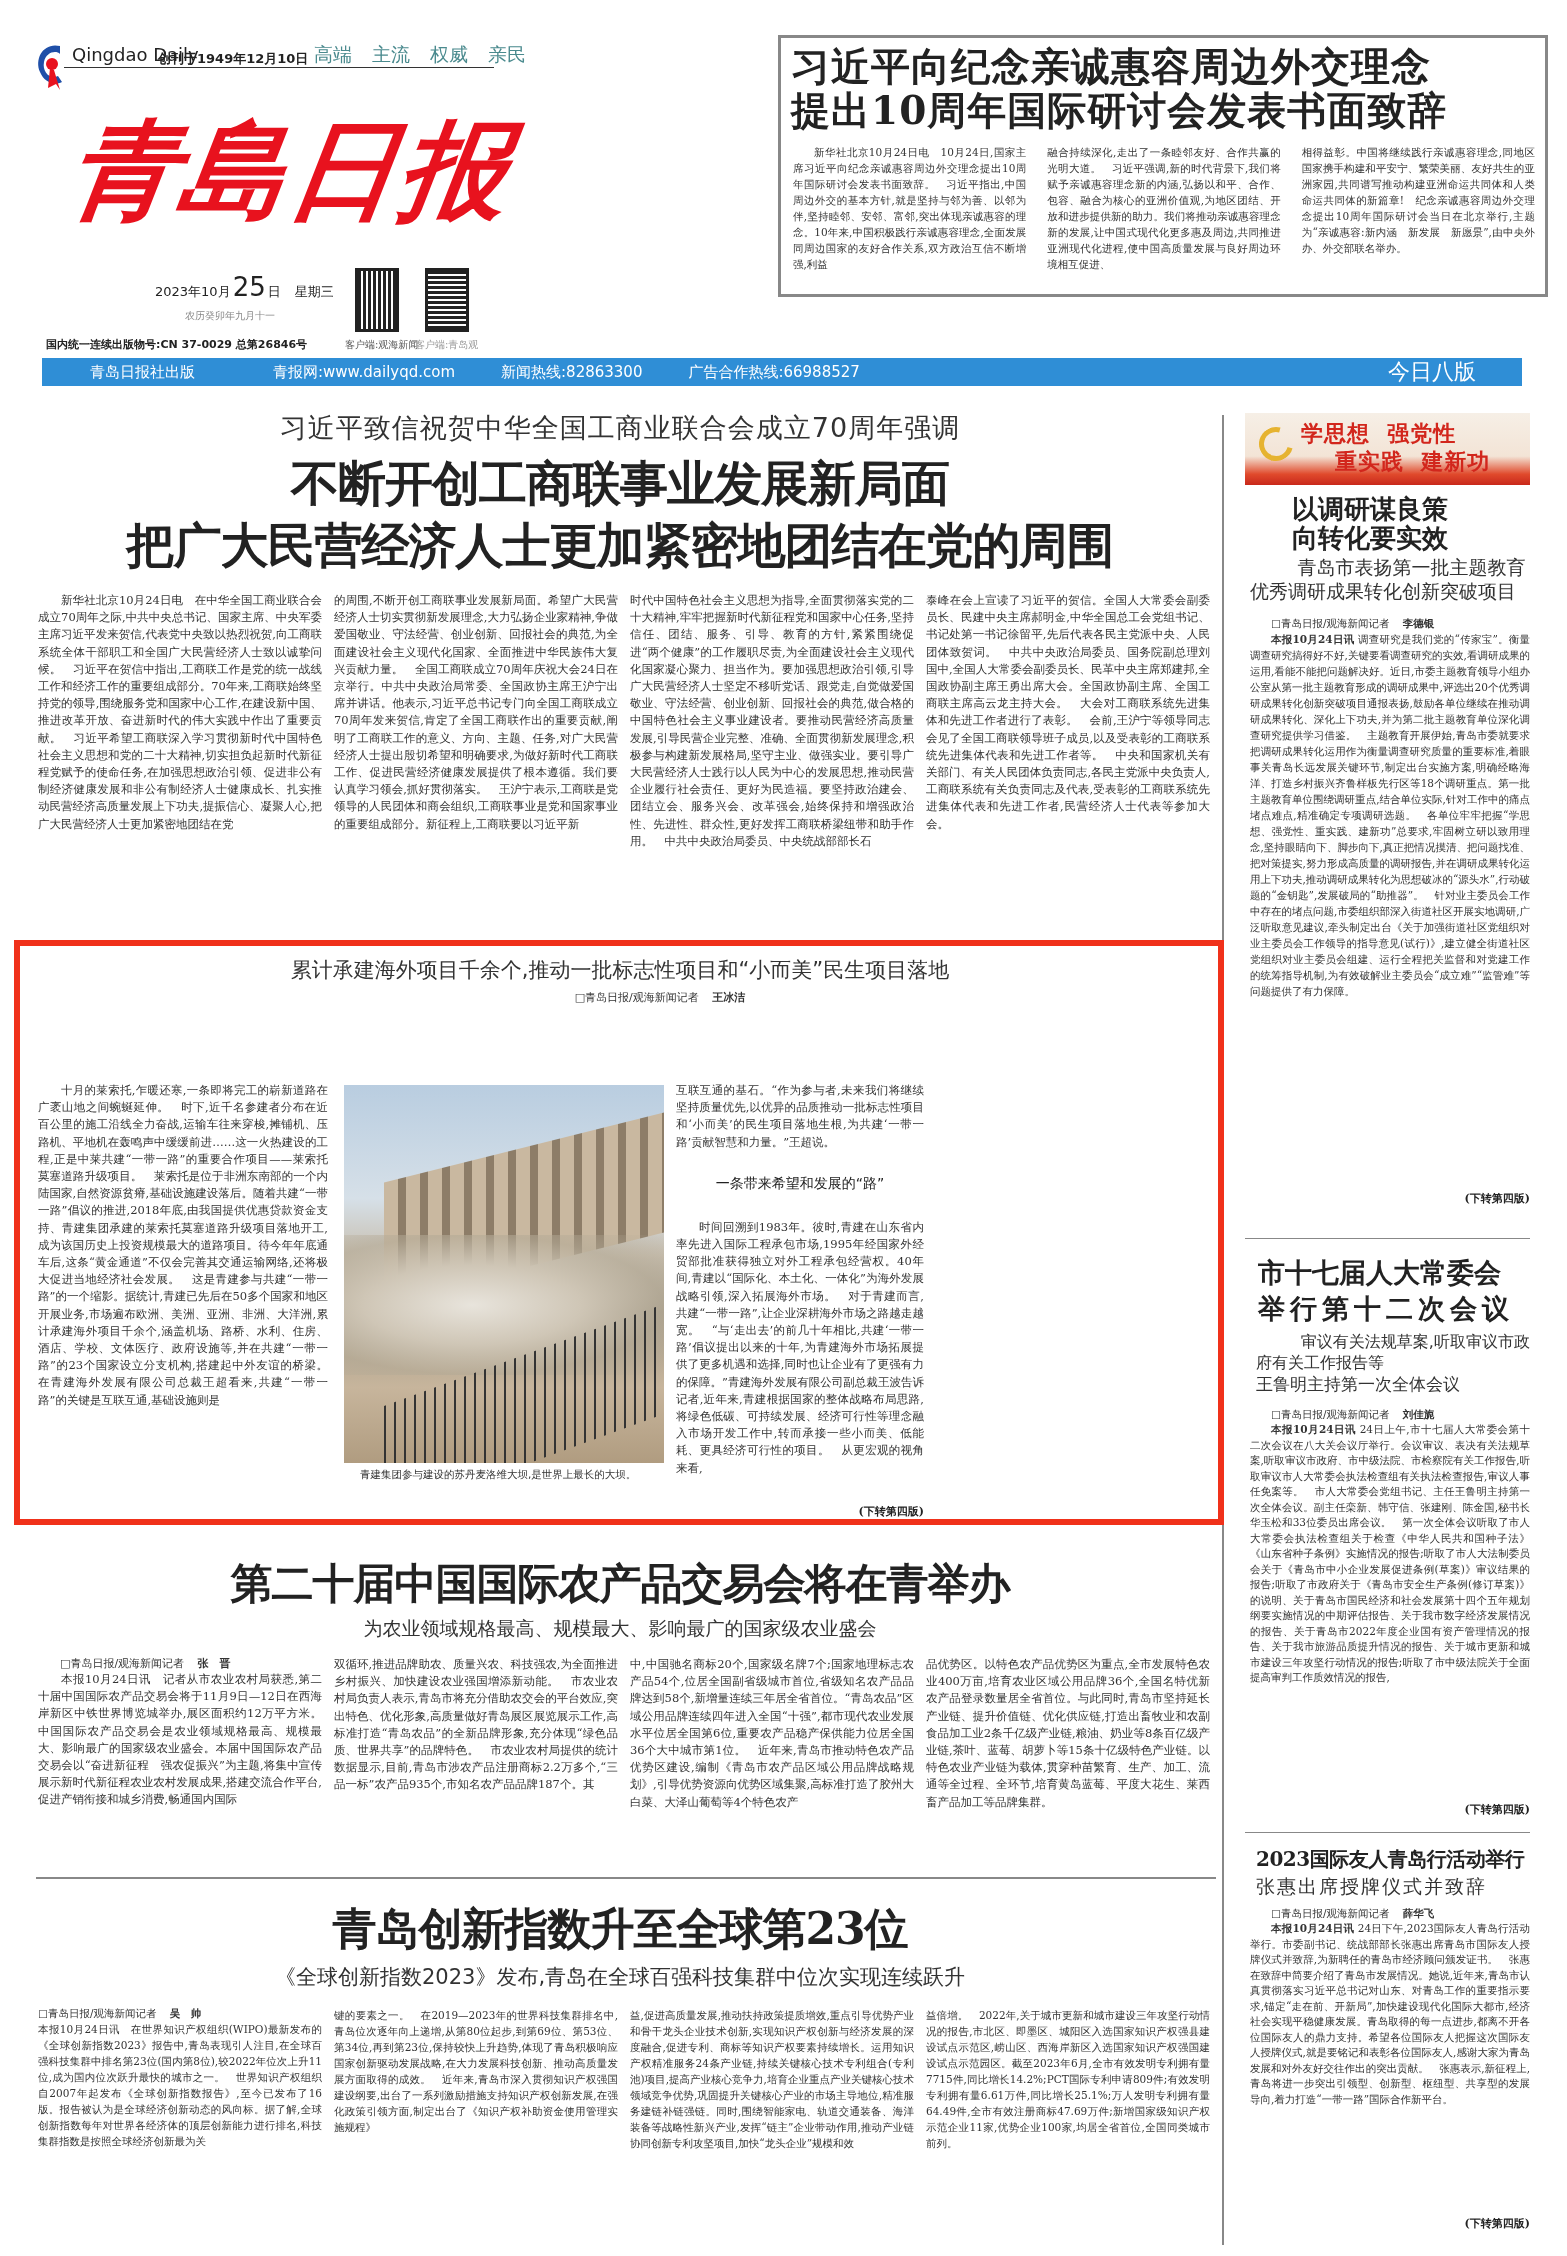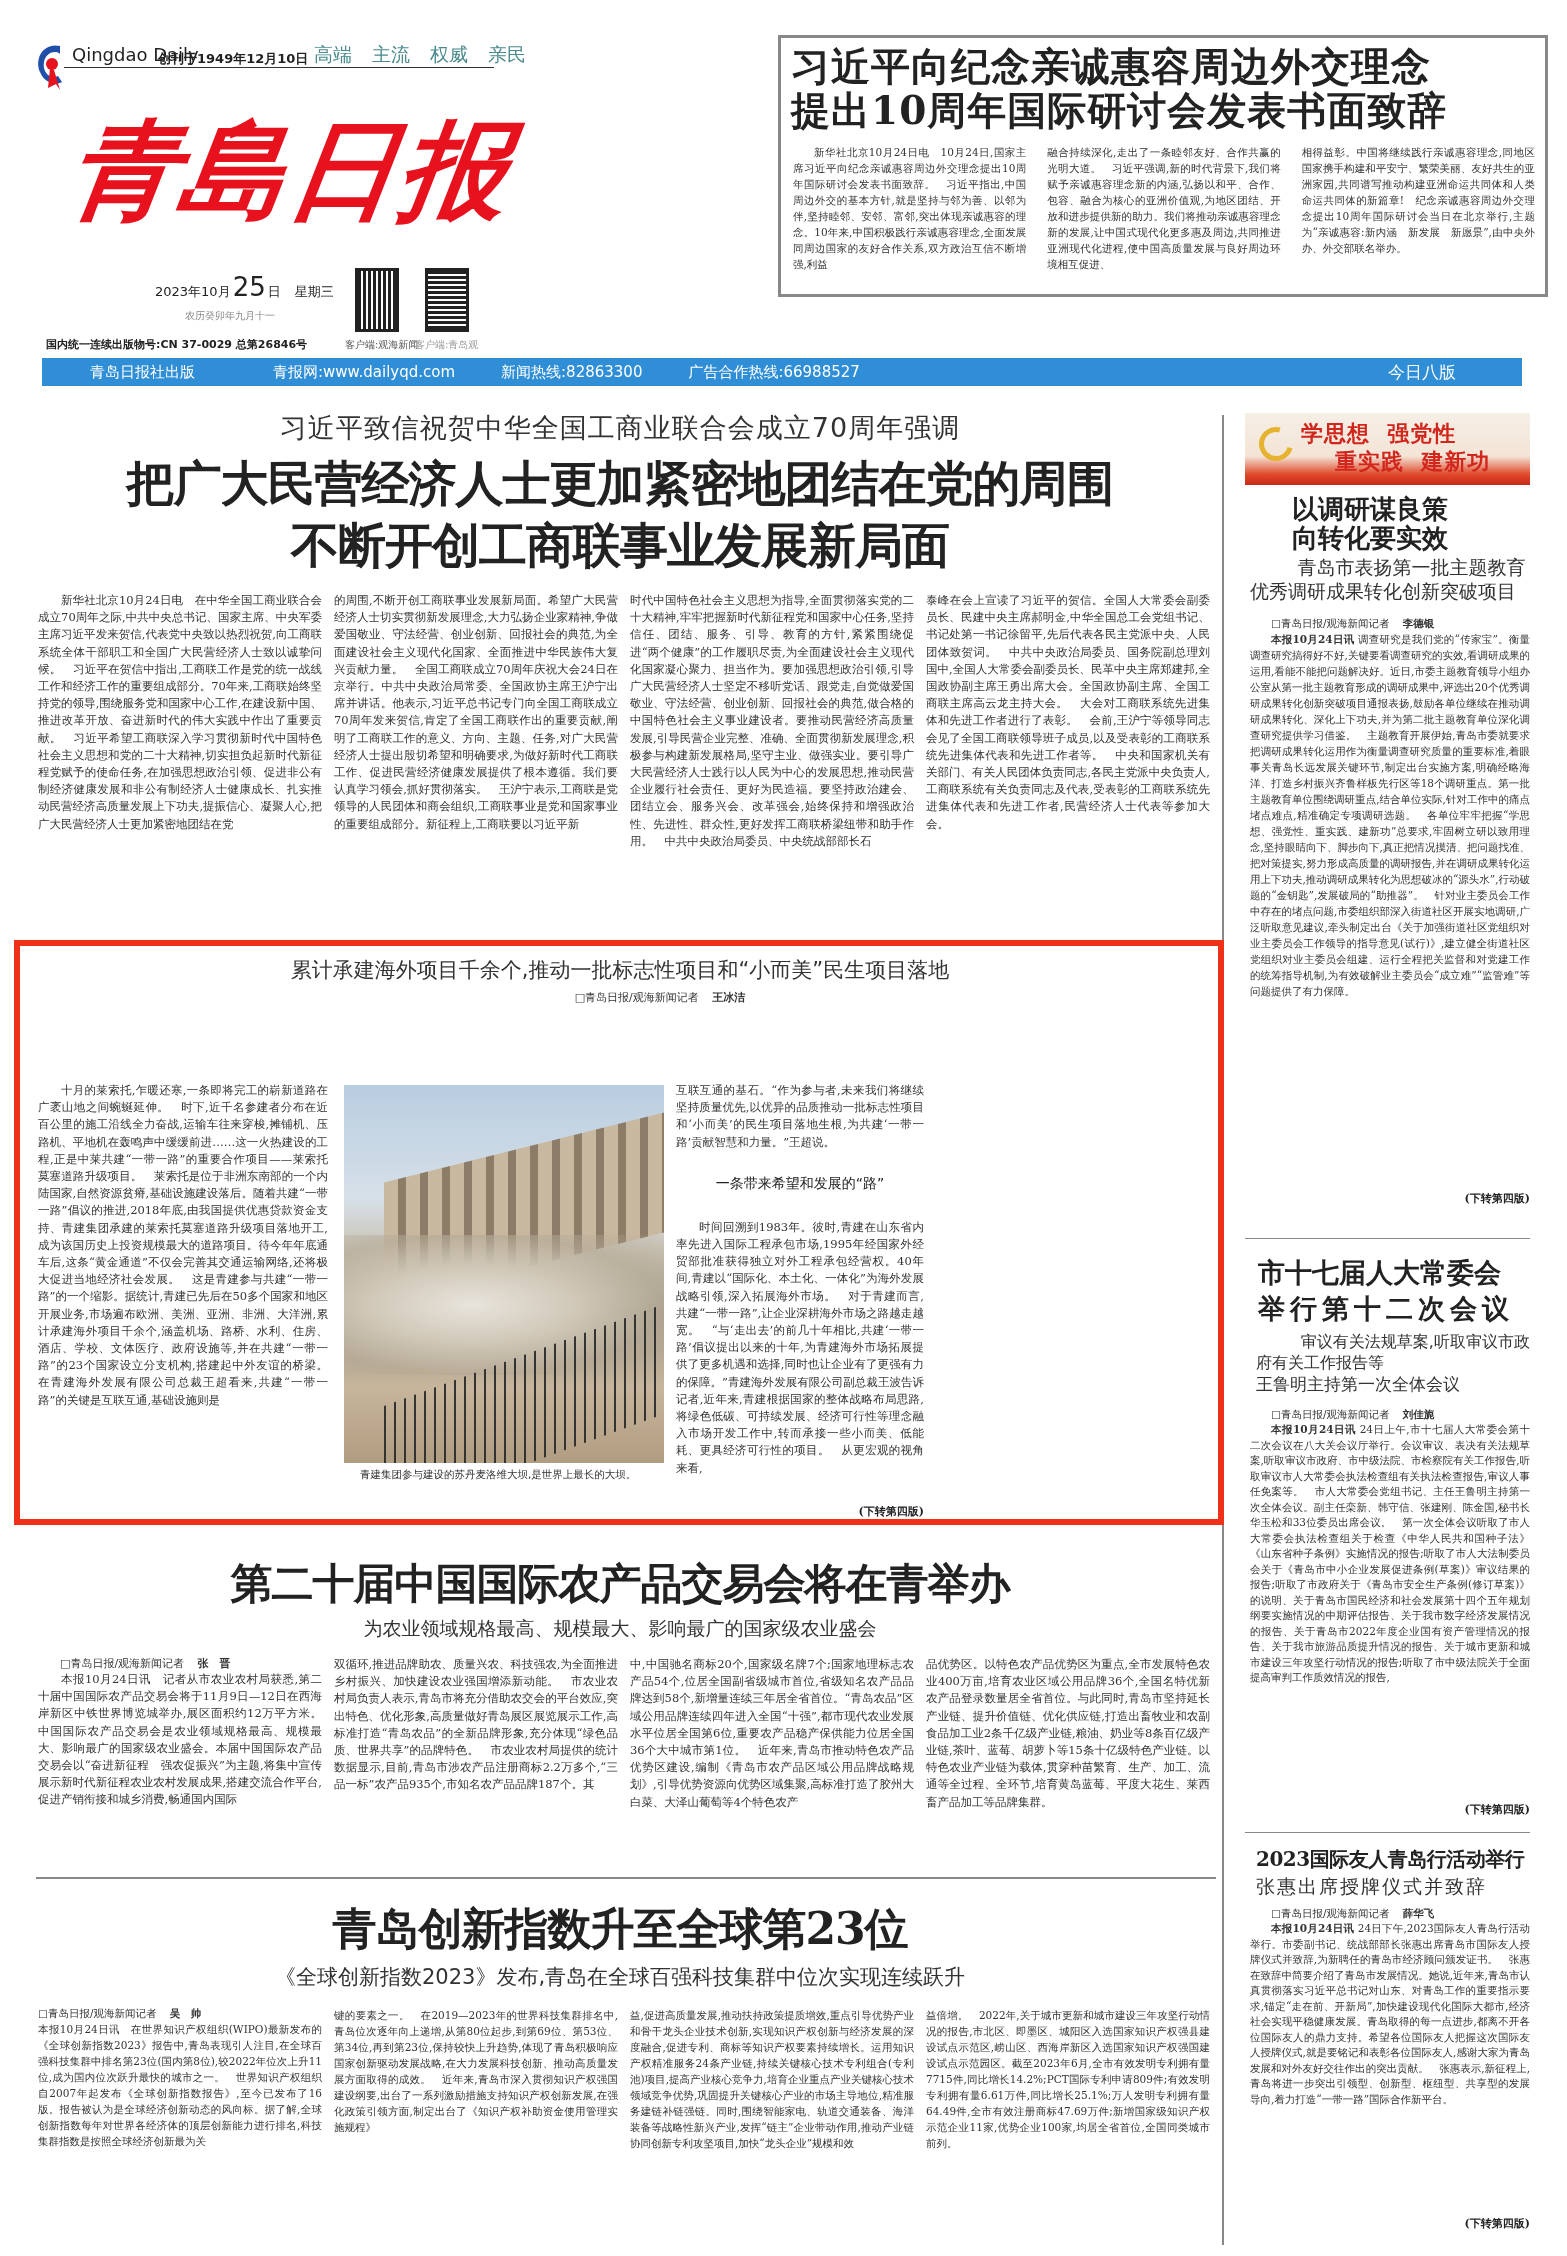--- a/index.html
+++ b/index.html
@@ -67,28 +67,28 @@
     <div class="body-text" style="font-size:10.5px;line-height:16px;height:150px;overflow:hidden;text-indent:0">融合持续深化,走出了一条睦邻友好、合作共赢的光明大道。　习近平强调,新的时代背景下,我们将赋予亲诚惠容理念新的内涵,弘扬以和平、合作、包容、融合为核心的亚洲价值观,为地区团结、开放和进步提供新的助力。我们将推动亲诚惠容理念新的发展,让中国式现代化更多惠及周边,共同推进亚洲现代化进程,使中国高质量发展与良好周边环境相互促进、</div>
     <div class="body-text" style="font-size:10.5px;line-height:16px;height:150px;overflow:hidden;text-indent:0">相得益彰。中国将继续践行亲诚惠容理念,同地区国家携手构建和平安宁、繁荣美丽、友好共生的亚洲家园,共同谱写推动构建亚洲命运共同体和人类命运共同体的新篇章!　纪念亲诚惠容周边外交理念提出10周年国际研讨会当日在北京举行,主题为“亲诚惠容:新内涵　新发展　新愿景”,由中央外办、外交部联名举办。</div>
   </div>
 </div>
 
 <div class="abs blue-bar">
   <span style="margin-left:48px">青岛日报社出版</span>
   <span style="margin-left:78px">青报网:www.dailyqd.com</span>
   <span>新闻热线:82863300</span>
   <span>广告合作热线:66988527</span>
-  <span style="margin-left:auto;margin-right:66px;font-size:17px">今日八版</span>
+  <span style="margin-left:auto;margin-right:46px;font-size:22px">今日八版</span>
 </div>
 
 <div class="abs" style="left:30px;top:400px;width:1180px;height:530px">
   <div class="sans" style="text-align:center;font-size:27px;color:#333;letter-spacing:1px;margin-top:10px">习近平致信祝贺中华全国工商业联合会成立70周年强调</div>
   <div class="serif" style="text-align:center;font-weight:bold;color:#222;font-size:48px;line-height:62px;margin-top:6px;letter-spacing:-1px">
+    <div>不断开创工商联事业发展新局面</div>
     <div>把广大民营经济人士更加紧密地团结在党的周围</div>
-    <div>不断开创工商联事业发展新局面</div>
   </div>
   <div class="cols" style="margin-top:16px;gap:12px;padding-left:8px">
     <div class="body-text" style="height:330px;overflow:hidden">新华社北京10月24日电　在中华全国工商业联合会成立70周年之际,中共中央总书记、国家主席、中央军委主席习近平发来贺信,代表党中央致以热烈祝贺,向工商联系统全体干部职工和全国广大民营经济人士致以诚挚问候。　习近平在贺信中指出,工商联工作是党的统一战线工作和经济工作的重要组成部分。70年来,工商联始终坚持党的领导,围绕服务党和国家中心工作,在建设新中国、推进改革开放、奋进新时代的伟大实践中作出了重要贡献。　习近平希望工商联深入学习贯彻新时代中国特色社会主义思想和党的二十大精神,切实担负起新时代新征程党赋予的使命任务,在加强思想政治引领、促进非公有制经济健康发展和非公有制经济人士健康成长、扎实推动民营经济高质量发展上下功夫,提振信心、凝聚人心,把广大民营经济人士更加紧密地团结在党</div>
     <div class="body-text" style="height:330px;overflow:hidden;text-indent:0">的周围,不断开创工商联事业发展新局面。希望广大民营经济人士切实贯彻新发展理念,大力弘扬企业家精神,争做爱国敬业、守法经营、创业创新、回报社会的典范,为全面建设社会主义现代化国家、全面推进中华民族伟大复兴贡献力量。　全国工商联成立70周年庆祝大会24日在京举行。中共中央政治局常委、全国政协主席王沪宁出席并讲话。他表示,习近平总书记专门向全国工商联成立70周年发来贺信,肯定了全国工商联作出的重要贡献,阐明了工商联工作的意义、方向、主题、任务,对广大民营经济人士提出殷切希望和明确要求,为做好新时代工商联工作、促进民营经济健康发展提供了根本遵循。我们要认真学习领会,抓好贯彻落实。　王沪宁表示,工商联是党领导的人民团体和商会组织,工商联事业是党和国家事业的重要组成部分。新征程上,工商联要以习近平新</div>
     <div class="body-text" style="height:330px;overflow:hidden;text-indent:0">时代中国特色社会主义思想为指导,全面贯彻落实党的二十大精神,牢牢把握新时代新征程党和国家中心任务,坚持信任、团结、服务、引导、教育的方针,紧紧围绕促进“两个健康”的工作履职尽责,为全面建设社会主义现代化国家凝心聚力、担当作为。要加强思想政治引领,引导广大民营经济人士坚定不移听党话、跟党走,自觉做爱国敬业、守法经营、创业创新、回报社会的典范,做合格的中国特色社会主义事业建设者。要推动民营经济高质量发展,引导民营企业完整、准确、全面贯彻新发展理念,积极参与构建新发展格局,坚守主业、做强实业。要引导广大民营经济人士践行以人民为中心的发展思想,推动民营企业履行社会责任、更好为民造福。要坚持政治建会、团结立会、服务兴会、改革强会,始终保持和增强政治性、先进性、群众性,更好发挥工商联桥梁纽带和助手作用。　中共中央政治局委员、中央统战部部长石</div>
     <div class="body-text" style="height:330px;overflow:hidden;text-indent:0">泰峰在会上宣读了习近平的贺信。全国人大常委会副委员长、民建中央主席郝明金,中华全国总工会党组书记、书记处第一书记徐留平,先后代表各民主党派中央、人民团体致贺词。　中共中央政治局委员、国务院副总理刘国中,全国人大常委会副委员长、民革中央主席郑建邦,全国政协副主席王勇出席大会。全国政协副主席、全国工商联主席高云龙主持大会。　大会对工商联系统先进集体和先进工作者进行了表彰。　会前,王沪宁等领导同志会见了全国工商联领导班子成员,以及受表彰的工商联系统先进集体代表和先进工作者等。　中央和国家机关有关部门、有关人民团体负责同志,各民主党派中央负责人,工商联系统有关负责同志及代表,受表彰的工商联系统先进集体代表和先进工作者,民营经济人士代表等参加大会。</div>
   </div>
 </div>
 
 <div class="abs vline" style="left:1222px;top:415px;width:2px;height:1830px"></div>

